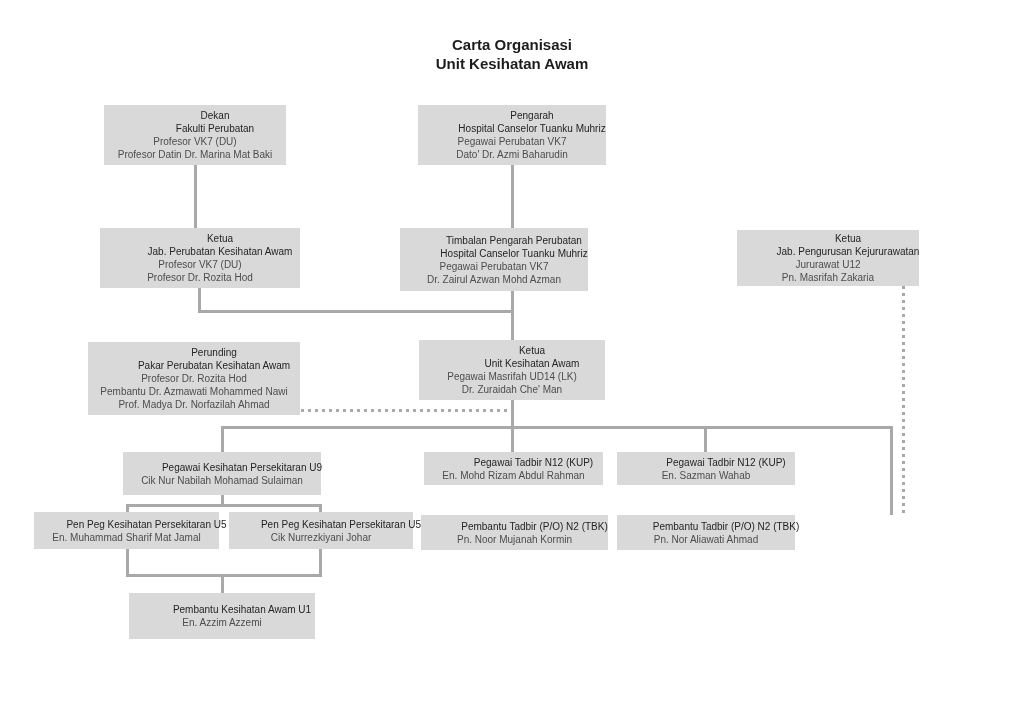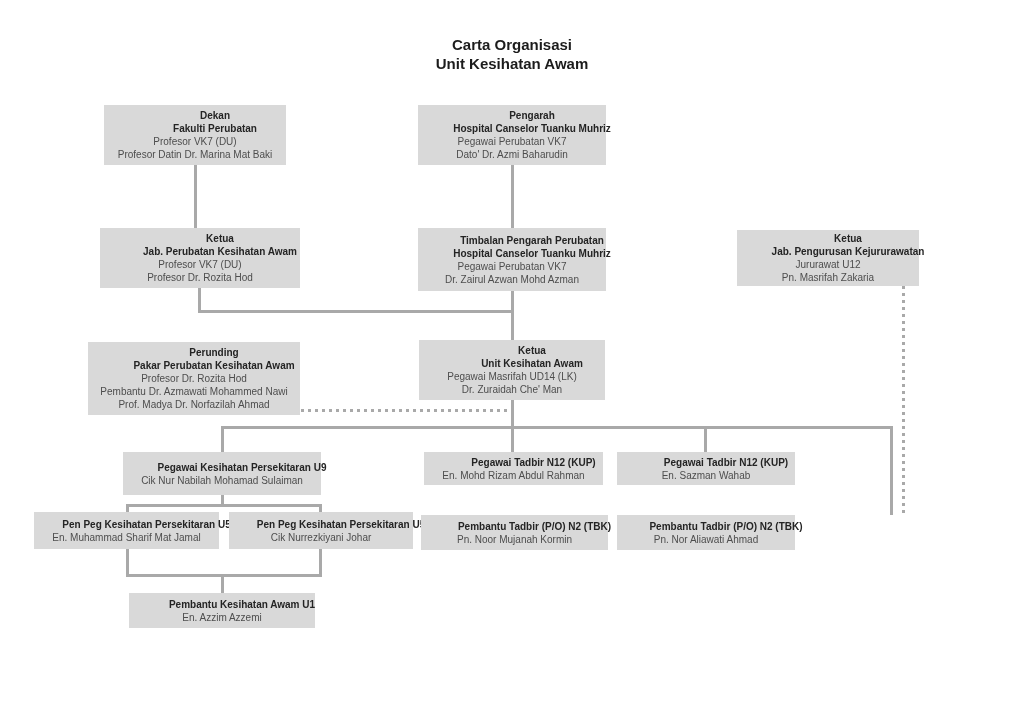--- a/index.html
+++ b/index.html
@@ -4,21 +4,21 @@
 <style>
   html,body{margin:0;padding:0;background:#ffffff;}
   .canvas{position:relative;width:1024px;height:724px;background:#ffffff;overflow:hidden;
           font-family:"Liberation Sans",sans-serif;border-radius:17px;}
   .title{position:absolute;top:35px;left:0;width:100%;text-align:center;
          font-weight:bold;font-size:15px;line-height:19px;color:#1c1c1c;}
   .node{position:absolute;background:#d9d9d9;display:flex;flex-direction:column;
         justify-content:center;align-items:center;text-align:center;
         font-size:10px;line-height:13px;color:#4d4d4d;z-index:2;}
   .node div{white-space:nowrap;}
-  .node .b{font-weight:bold;color:#242424;padding-left:40px;}
+  .node .b{font-weight:normal;color:#242424;padding-left:40px;}
   .ln{position:absolute;background:#a9a9a9;z-index:1;}
   .dln-h{position:absolute;height:3px;z-index:1;
          background:repeating-linear-gradient(90deg,#a9a9a9 0 3px,transparent 3px 7px);}
   .dln-v{position:absolute;width:3px;z-index:1;
          background:repeating-linear-gradient(180deg,#a9a9a9 0 3px,transparent 3px 7px);}
   .footer{position:absolute;top:638px;left:0;width:100%;text-align:center;
           font-size:10.5px;color:#4d4d4d;}
 </style>
 </head>
 <body>
@@ -65,21 +65,21 @@
     <div>Dato' Dr. Azmi Baharudin</div>
   </div>
 
   <div class="node" style="left:100px;top:228px;width:200px;height:60px">
     <div class="b">Ketua</div>
     <div class="b">Jab. Perubatan Kesihatan Awam</div>
     <div>Profesor VK7 (DU)</div>
     <div>Profesor Dr. Rozita Hod</div>
   </div>
 
-  <div class="node" style="left:418px;top:228px;width:188px;height:63px">
+  <div class="node" style="left:400px;top:228px;width:188px;height:63px">
     <div class="b">Timbalan Pengarah Perubatan</div>
     <div class="b">Hospital Canselor Tuanku Muhriz</div>
     <div>Pegawai Perubatan VK7</div>
     <div>Dr. Zairul Azwan Mohd Azman</div>
   </div>
 
   <div class="node" style="left:737px;top:230px;width:182px;height:56px">
     <div class="b">Ketua</div>
     <div class="b">Jab. Pengurusan Kejururawatan</div>
     <div>Jururawat U12</div>
@@ -130,19 +130,19 @@
     <div class="b">Pembantu Tadbir (P/O) N2 (TBK)</div>
     <div>Pn. Noor Mujanah Kormin</div>
   </div>
 
   <div class="node" style="left:617px;top:515px;width:178px;height:35px">
     <div class="b">Pembantu Tadbir (P/O) N2 (TBK)</div>
     <div>Pn. Nor Aliawati Ahmad</div>
   </div>
 
 
-  <div class="node" style="left:129px;top:593px;width:186px;height:35px">
+  <div class="node" style="left:129px;top:593px;width:186px;height:46px">
     <div class="b">Pembantu Kesihatan Awam U1</div>
     <div>En. Azzim Azzemi</div>
   </div>
 
 
 </div>
 
 </body></html>

